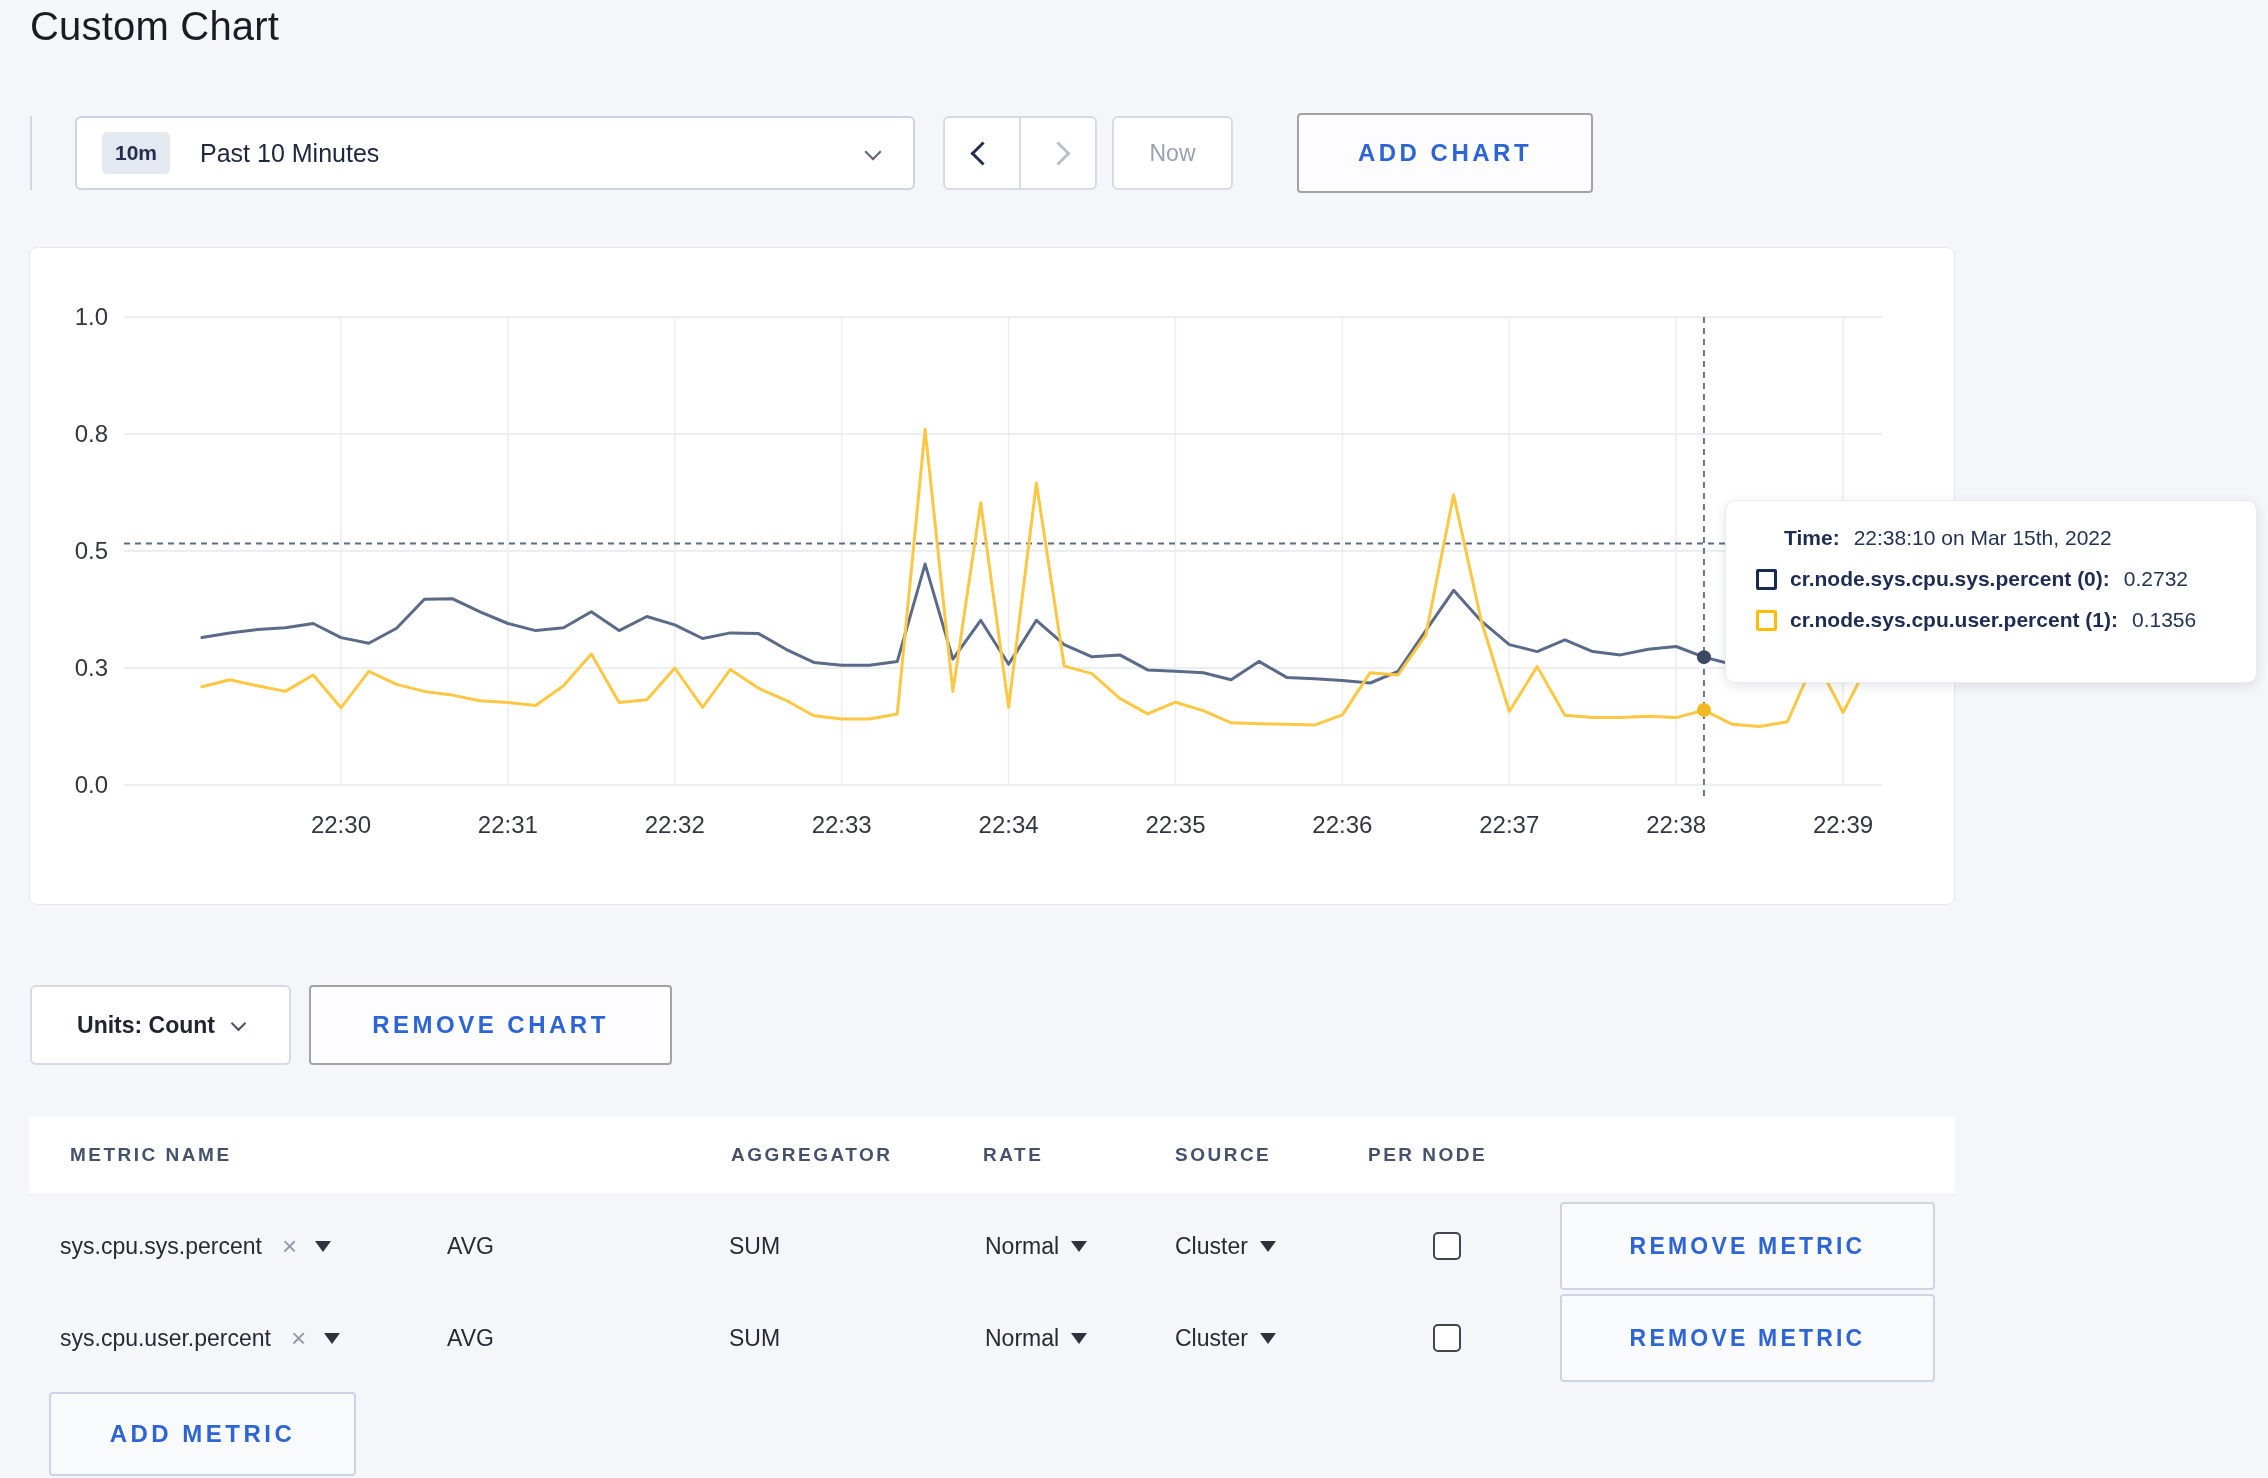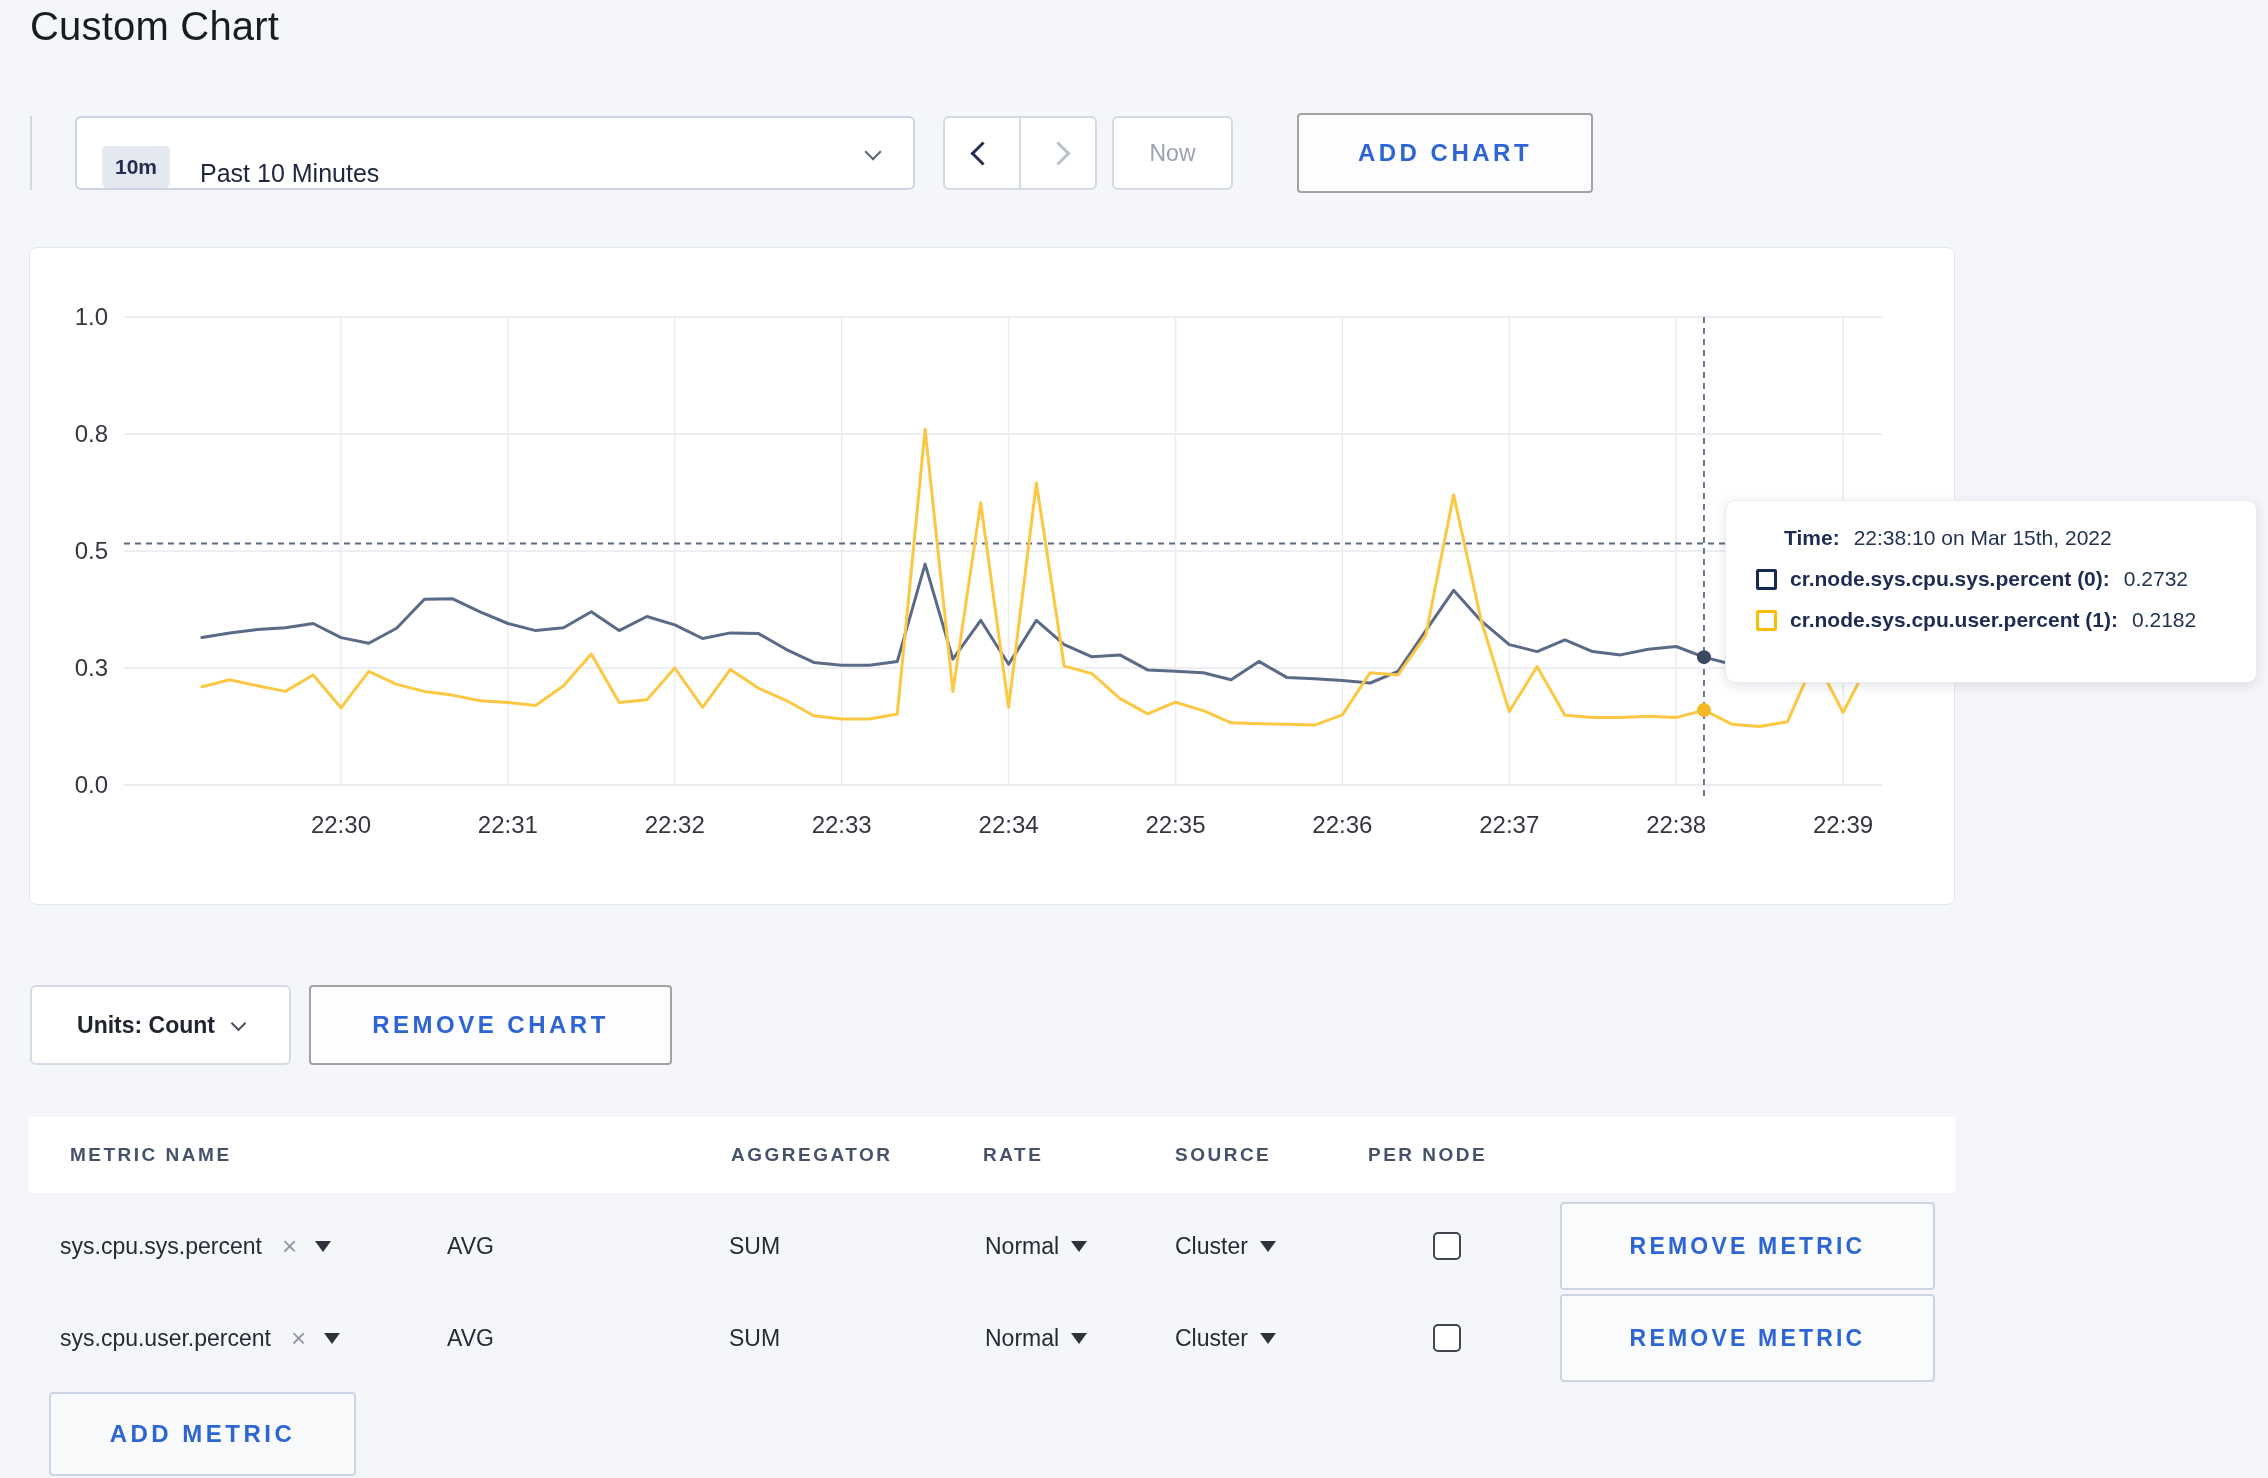--- a/index.html
+++ b/index.html
@@ -12,21 +12,21 @@
   
   .page-title{
     position:absolute;left:30px;top:4px;
     font-size:40px;font-weight:500;color:#191c23;letter-spacing:.2px;
   }
   
   .tb-divider{position:absolute;left:30px;top:116px;width:2px;height:74px;background:#d3d7e0;}
   .time-select{
     position:absolute;left:75px;top:116px;width:840px;height:74px;box-sizing:border-box;
     background:#fff;border:2px solid #ccd3e2;border-radius:6px;
-    display:flex;align-items:flex-end;padding-left:25px;cursor:pointer;
+    display:flex;align-items:center;padding-left:25px;cursor:pointer;
   }
   .time-badge{
     background:#e4e8f1;border-radius:5px;padding:9px 13px;
     font-size:21px;font-weight:bold;color:#252e4e;
   }
   .time-label{margin-left:30px;font-size:25px;color:#20283f;}
   .chev{display:inline-block;border-style:solid;border-color:#5d6571;border-width:0 2.5px 2.5px 0;padding:5px;}
   .chev.down{transform:rotate(45deg);}
   .chev.left{transform:rotate(135deg);}
   .chev.right{transform:rotate(-45deg);}
@@ -175,21 +175,21 @@
       <span class="tt-value">22:38:10 on Mar 15th, 2022</span>
     </div>
     <div class="tt-row">
       <span class="tt-swatch" style="border: 3px solid rgb(22, 41, 78);"></span>
       <span class="tt-label">cr.node.sys.cpu.sys.percent (0):</span>
       <span class="tt-value">0.2732</span>
     </div>
     <div class="tt-row">
       <span class="tt-swatch" style="border: 3px solid rgb(255, 188, 5);"></span>
       <span class="tt-label">cr.node.sys.cpu.user.percent (1):</span>
-      <span class="tt-value">0.2182</span>
+      <span class="tt-value">0.1356</span>
     </div>
   </div>
 
   <div class="units-btn">
     <span class="label">Units: Count</span>
     <span class="chev down"></span>
   </div>
   <div class="btn-blue-outline remove-chart">REMOVE CHART</div>
 
   <div class="table-head">

